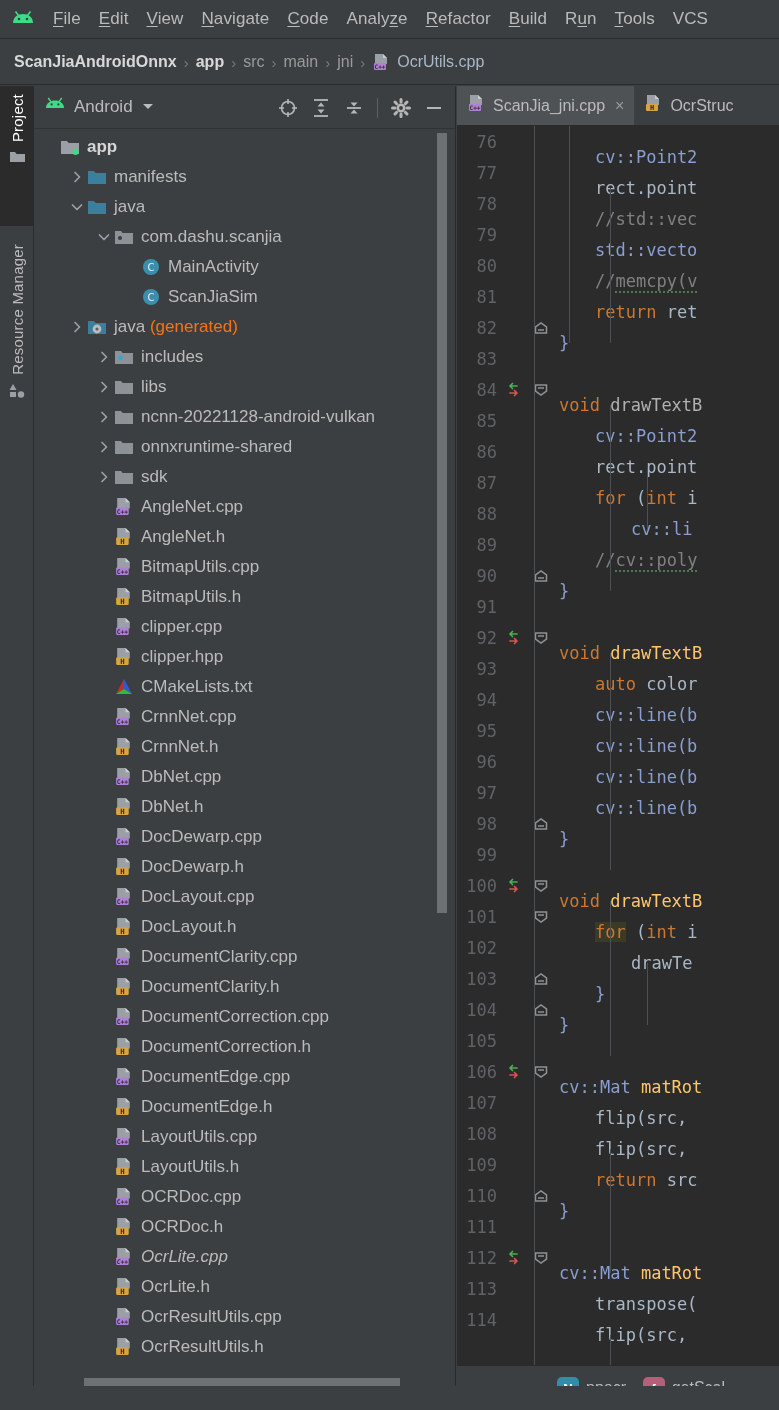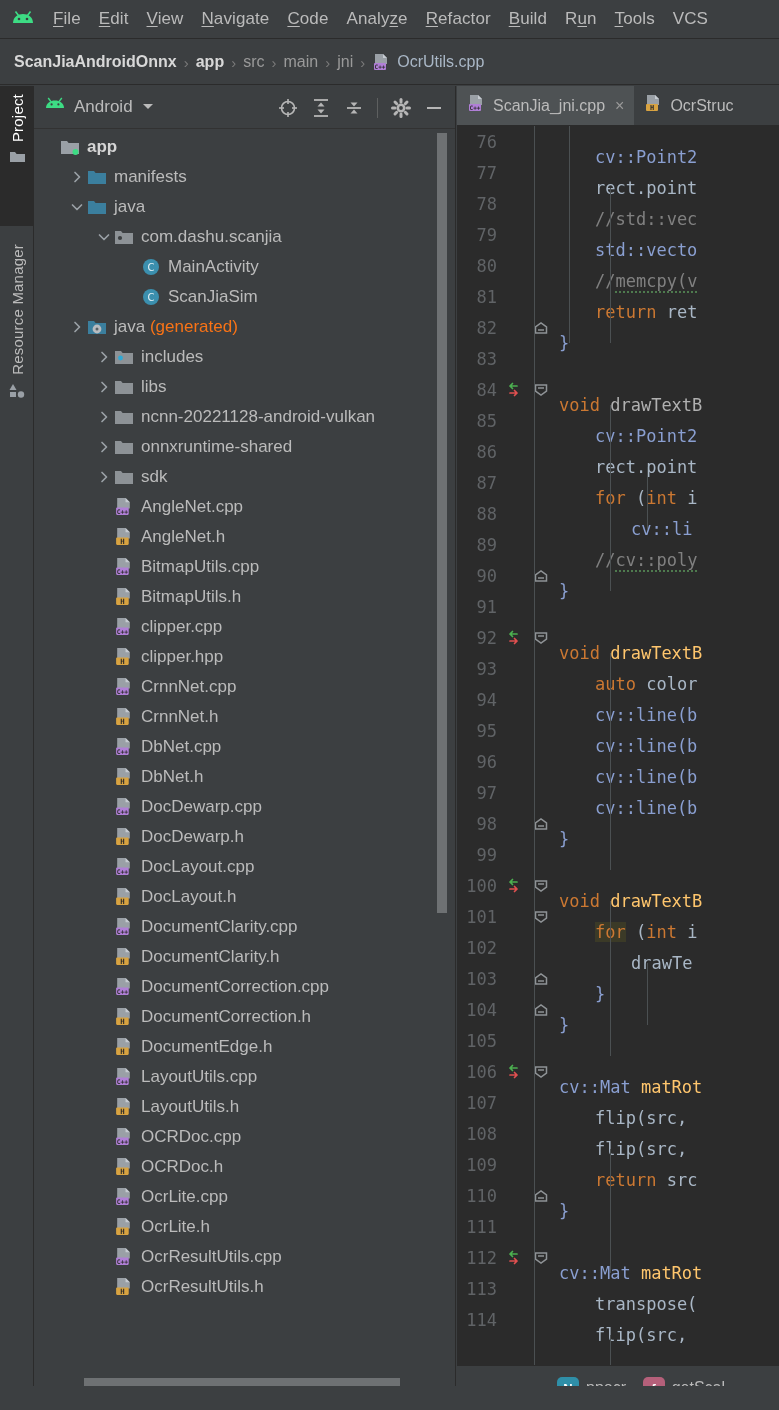--- a/index.html
+++ b/index.html
@@ -631,20 +631,33 @@
             <text x="8" y="16" font-size="7" font-family="DejaVu Sans Mono, monospace" fill="#2b2b2b" text-anchor="middle" font-weight="bold">H</text>
             </svg>
           </span>
         </span>
         <span class="rlabel">clipper.hpp</span>
       </div>
       <div class="row" style="padding-left: 62px;">
         <span class="arrow"></span>
         <span class="ficon">
           <span style="display: inline-flex;">
+            <svg width="20" height="18" viewBox="0 0 20 18">
+            <path d="M10 1 L18 16 L10 11 Z" fill="#2f5bd0"></path>
+            <path d="M10 1 L2 16 L10 11 Z" fill="#cc2a2a"></path>
+            <path d="M2 16 L18 16 L10 11 Z" fill="#2fbd3f"></path>
+            </svg>
+          </span>
+        </span>
+        <span class="rlabel">CMakeLists.txt</span>
+      </div>
+      <div class="row" style="padding-left: 62px;">
+        <span class="arrow"></span>
+        <span class="ficon">
+          <span style="display: inline-flex;">
             <svg width="20" height="20" viewBox="0 0 19 19">
             <path d="M3 1 h8 l4 4 v6 H3 Z" fill="#9aa0a6"></path>
             <path d="M11 1 l4 4 h-4 Z" fill="#c6cbd1"></path>
             <rect x="2" y="10" width="12" height="7" rx="1" fill="#b07fd6"></rect>
             <text x="8" y="15.8" font-size="6" font-family="DejaVu Sans Mono, monospace" fill="#2b2b2b" text-anchor="middle" font-weight="bold">C++</text>
             </svg>
           </span>
         </span>
         <span class="rlabel">CrnnNet.cpp</span>
       </div>
@@ -802,20 +815,34 @@
         </span>
         <span class="rlabel">DocumentCorrection.h</span>
       </div>
       <div class="row" style="padding-left: 62px;">
         <span class="arrow"></span>
         <span class="ficon">
           <span style="display: inline-flex;">
             <svg width="20" height="20" viewBox="0 0 19 19">
             <path d="M3 1 h8 l4 4 v6 H3 Z" fill="#9aa0a6"></path>
             <path d="M11 1 l4 4 h-4 Z" fill="#c6cbd1"></path>
+            <rect x="2" y="10" width="12" height="7" rx="1" fill="#b07fd6"></rect>
+            <text x="8" y="15.8" font-size="6" font-family="DejaVu Sans Mono, monospace" fill="#2b2b2b" text-anchor="middle" font-weight="bold">C++</text>
+            </svg>
+          </span>
+        </span>
+        <span class="rlabel">DocumentEdge.cpp</span>
+      </div>
+      <div class="row" style="padding-left: 62px;">
+        <span class="arrow"></span>
+        <span class="ficon">
+          <span style="display: inline-flex;">
+            <svg width="20" height="20" viewBox="0 0 19 19">
+            <path d="M3 1 h8 l4 4 v6 H3 Z" fill="#9aa0a6"></path>
+            <path d="M11 1 l4 4 h-4 Z" fill="#c6cbd1"></path>
             <rect x="2" y="10" width="12" height="7" rx="1" fill="#d8a341"></rect>
             <text x="8" y="16" font-size="7" font-family="DejaVu Sans Mono, monospace" fill="#2b2b2b" text-anchor="middle" font-weight="bold">H</text>
             </svg>
           </span>
         </span>
         <span class="rlabel">DocumentEdge.h</span>
       </div>
       <div class="row" style="padding-left: 62px;">
         <span class="arrow"></span>
         <span class="ficon">
@@ -865,21 +892,21 @@
             <svg width="20" height="20" viewBox="0 0 19 19">
             <path d="M3 1 h8 l4 4 v6 H3 Z" fill="#9aa0a6"></path>
             <path d="M11 1 l4 4 h-4 Z" fill="#c6cbd1"></path>
             <rect x="2" y="10" width="12" height="7" rx="1" fill="#d8a341"></rect>
             <text x="8" y="16" font-size="7" font-family="DejaVu Sans Mono, monospace" fill="#2b2b2b" text-anchor="middle" font-weight="bold">H</text>
             </svg>
           </span>
         </span>
         <span class="rlabel">OCRDoc.h</span>
       </div>
-      <div class="row" style="padding-left: 62px;">
+      <div class="row" style="padding-left: 62px; font-style: italic;">
         <span class="arrow"></span>
         <span class="ficon">
           <span style="display: inline-flex;">
             <svg width="20" height="20" viewBox="0 0 19 19">
             <path d="M3 1 h8 l4 4 v6 H3 Z" fill="#9aa0a6"></path>
             <path d="M11 1 l4 4 h-4 Z" fill="#c6cbd1"></path>
             <rect x="2" y="10" width="12" height="7" rx="1" fill="#b07fd6"></rect>
             <text x="8" y="15.8" font-size="6" font-family="DejaVu Sans Mono, monospace" fill="#2b2b2b" text-anchor="middle" font-weight="bold">C++</text>
             </svg>
           </span>

